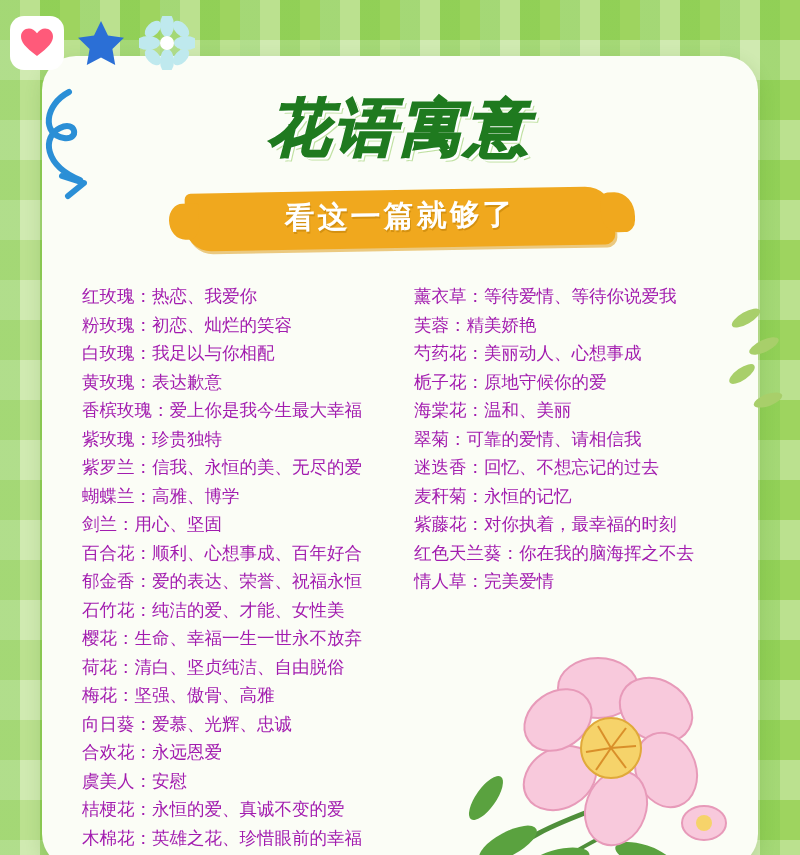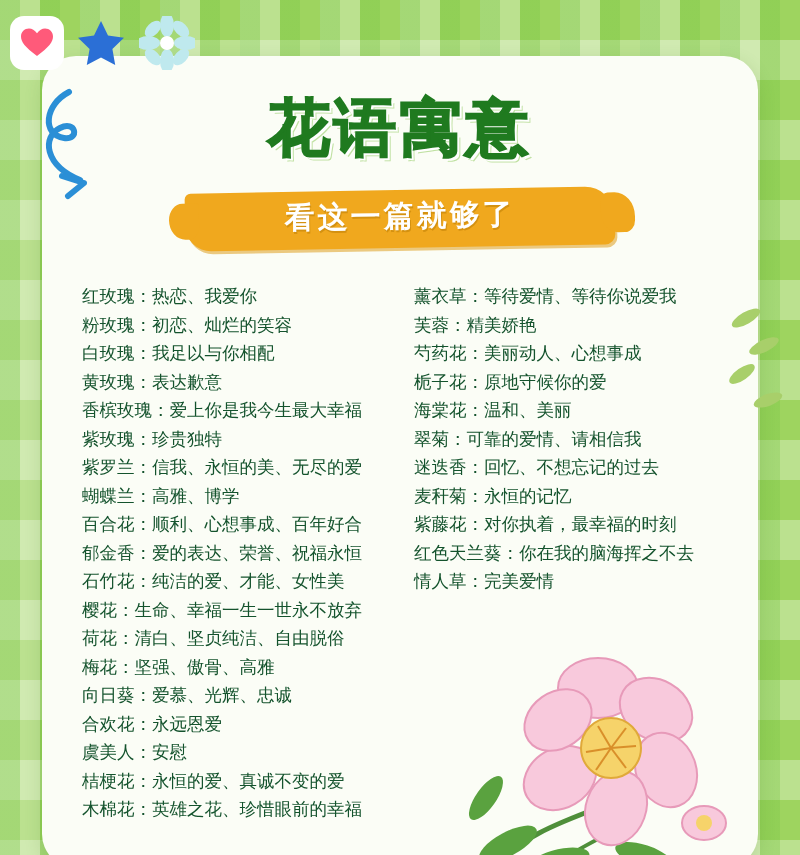--- a/index.html
+++ b/index.html
@@ -78,20 +78,21 @@
     font-family: "DejaVu Sans", sans-serif;
     font-weight: bold;
     font-size: 62px;
     letter-spacing: 4px;
     color: #1f7a1f;
     -webkit-text-stroke: 2px #1f7a1f;
     text-shadow:
        3px 3px 0 #ffffff,
       -1px -1px 0 #ffffff,
        4px 4px 0 rgba(120,190,60,0.45);
+    font-style: italic;
   }
 
   
   .banner-wrap {
     position: relative;
     margin: 14px auto 0;
     width: 430px;
     height: 72px;
   }
   .banner-brush {
@@ -153,21 +154,21 @@
     margin: 26px 0 0 0;
     padding: 0 30px 0 40px;
     gap: 18px;
   }
   .col { flex: 1 1 0; }
   .col-right { padding-top: 0; }
   .entry {
     font-family: "DejaVu Sans", sans-serif;
     font-size: 17.5px;
     line-height: 28.5px;
-    color: #14532d;
+    color: #a21caf;
     white-space: nowrap;
   }
 
   
   .flower-art {
     position: absolute;
     right: 10px;
     bottom: -10px;
     width: 300px;
     height: 230px;
@@ -238,20 +239,21 @@
   <div class="columns">
     <div class="col col-left">
       <div class="entry">红玫瑰：热恋、我爱你</div>
       <div class="entry">粉玫瑰：初恋、灿烂的笑容</div>
       <div class="entry">白玫瑰：我足以与你相配</div>
       <div class="entry">黄玫瑰：表达歉意</div>
       <div class="entry">香槟玫瑰：爱上你是我今生最大幸福</div>
       <div class="entry">紫玫瑰：珍贵独特</div>
       <div class="entry">紫罗兰：信我、永恒的美、无尽的爱</div>
       <div class="entry">蝴蝶兰：高雅、博学</div>
+      <div class="entry">剑兰：用心、坚固</div>
       <div class="entry">百合花：顺利、心想事成、百年好合</div>
       <div class="entry">郁金香：爱的表达、荣誉、祝福永恒</div>
       <div class="entry">石竹花：纯洁的爱、才能、女性美</div>
       <div class="entry">樱花：生命、幸福一生一世永不放弃</div>
       <div class="entry">荷花：清白、坚贞纯洁、自由脱俗</div>
       <div class="entry">梅花：坚强、傲骨、高雅</div>
       <div class="entry">向日葵：爱慕、光辉、忠诚</div>
       <div class="entry">合欢花：永远恩爱</div>
       <div class="entry">虞美人：安慰</div>
       <div class="entry">桔梗花：永恒的爱、真诚不变的爱</div>

